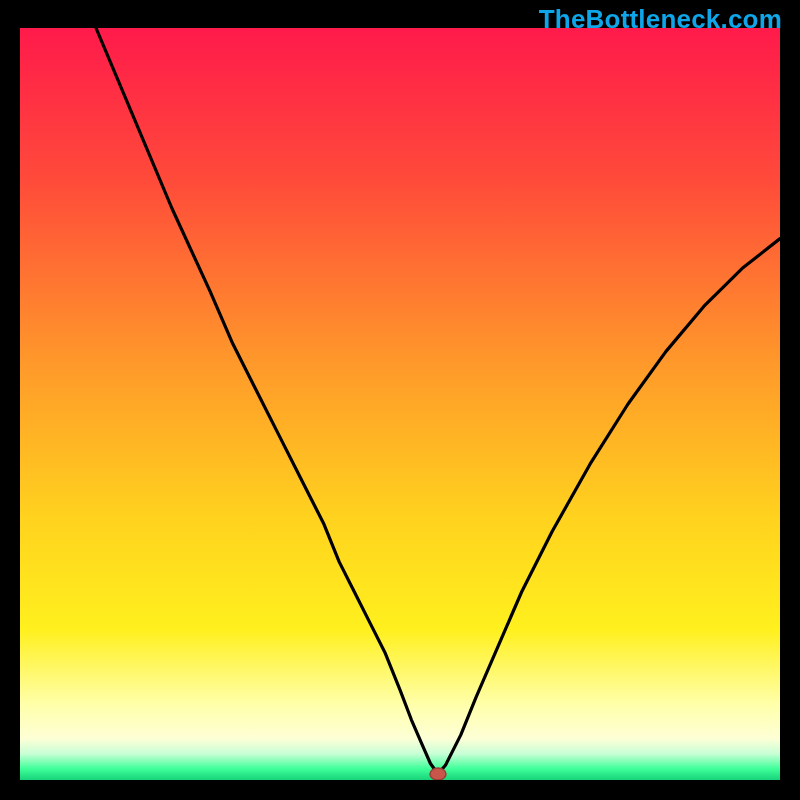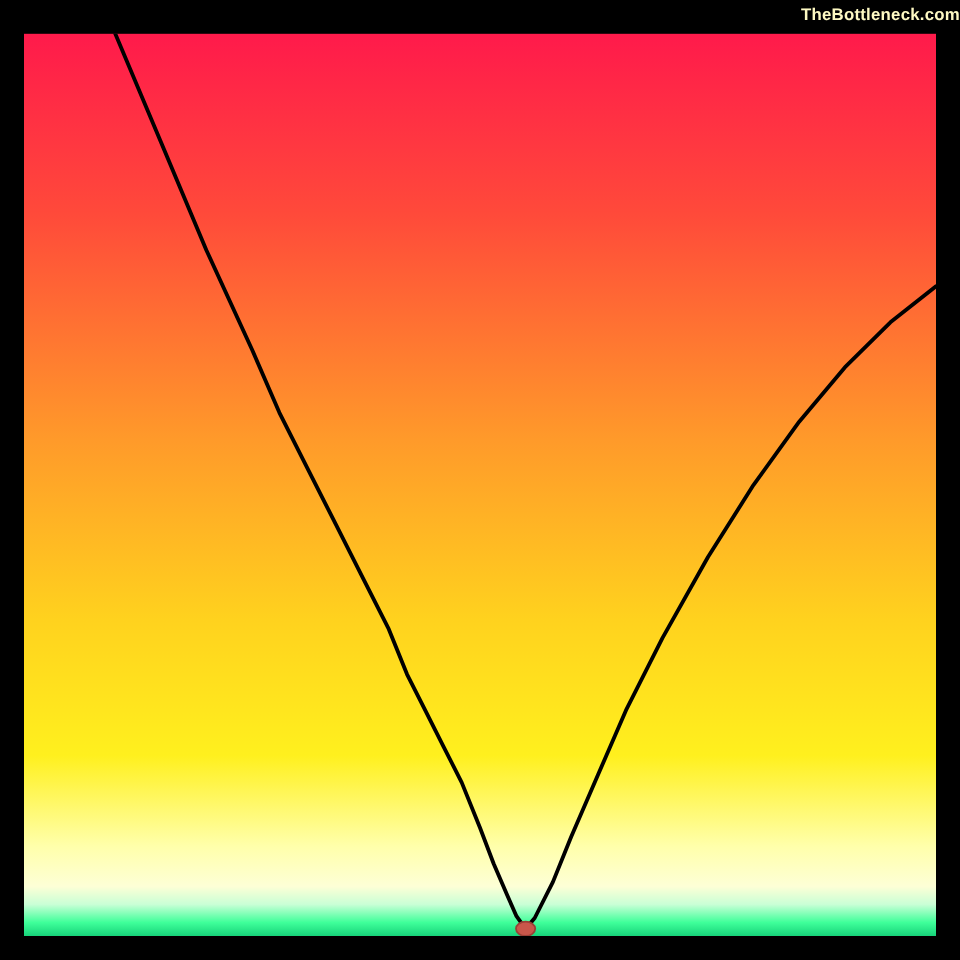--- a/index.html
+++ b/index.html
@@ -13,23 +13,23 @@
   }
   .frame {
     position: relative;
     width: 800px;
     height: 800px;
     background: #000;
   }
   .watermark {
     position: absolute;
     top: 4px;
-    right: 0;
-    color: #fef9c3;
-    font-size: 14px;
+    right: 18px;
+    color: #0ea5e9;
+    font-size: 26px;
     font-weight: 600;
     letter-spacing: 0.2px;
     user-select: none;
   }
   .plot-wrap {
     position: absolute;
     left: 20px;
     top: 28px;
     width: 760px;
     height: 752px;

